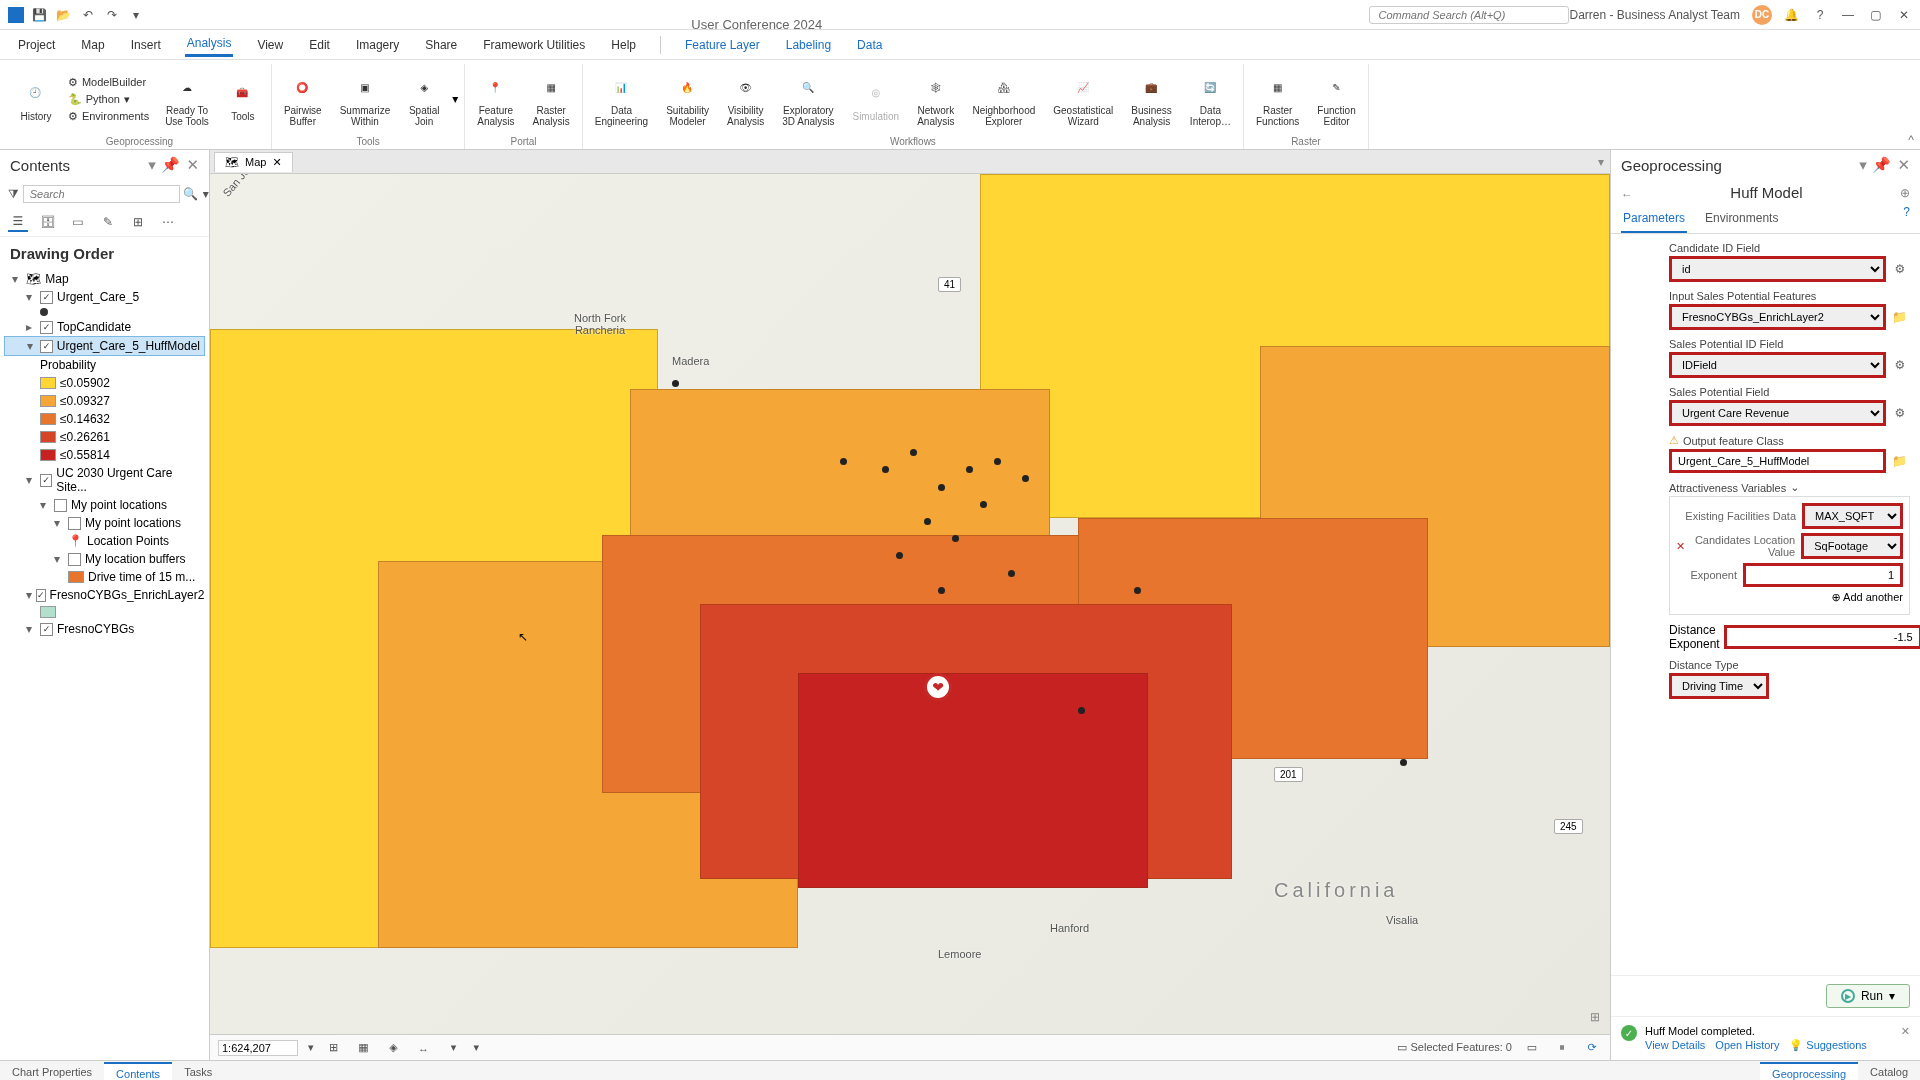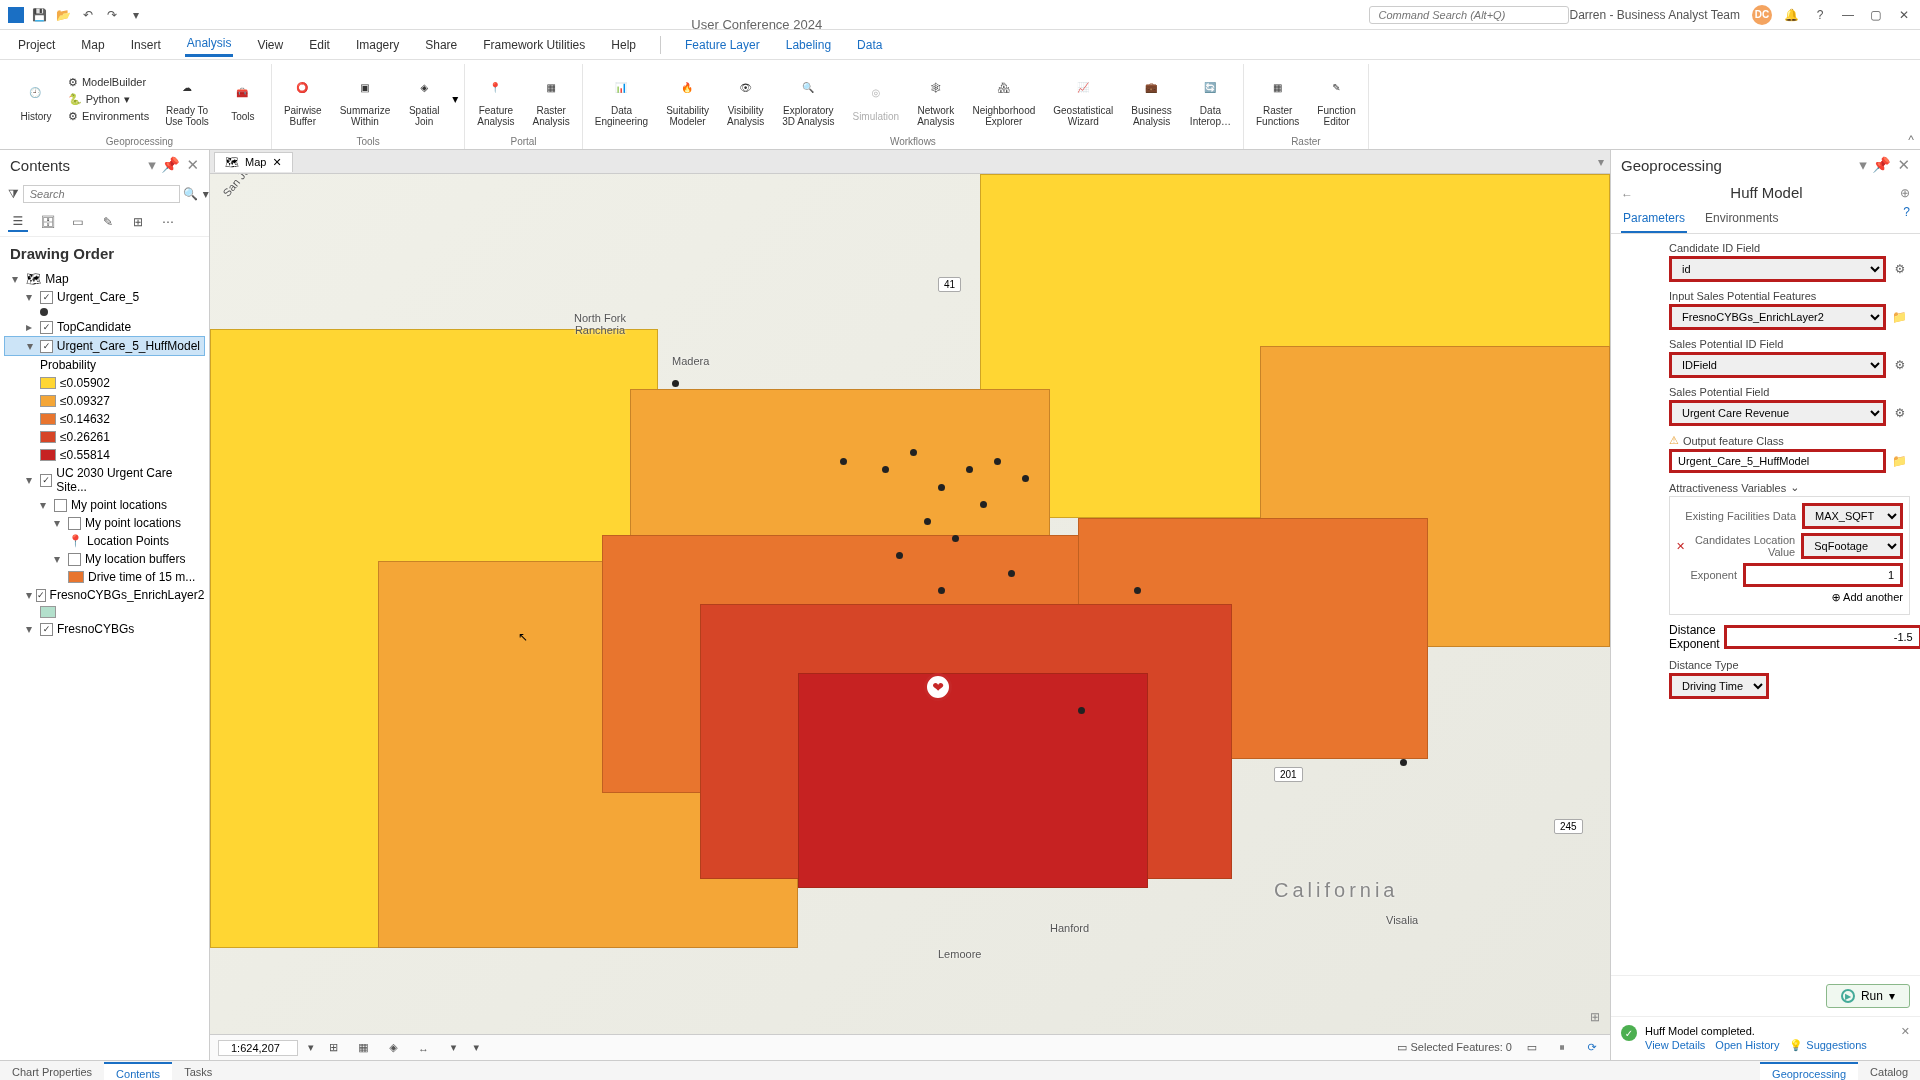--- a/index.html
+++ b/index.html
@@ -66,21 +66,21 @@
 .map-tab { display: flex; align-items: center; gap: 6px; padding: 3px 10px; background: #fff; border: 1px solid #ccc; border-bottom: none; font-size: 11px; }
 .map-canvas { flex: 1; background: linear-gradient(135deg, #f0f0e8 0%, #e8e8e0 100%); position: relative; overflow: hidden; }
 .choropleth { position: absolute; inset: 0; }
 .region { position: absolute; border: 1px solid rgba(100,50,0,0.3); }
 .map-label { position: absolute; font-size: 11px; color: #555; text-shadow: 0 0 3px #fff; }
 .map-label.big { font-size: 20px; letter-spacing: 4px; color: #888; }
 .point { position: absolute; width: 7px; height: 7px; border-radius: 50%; background: #222; }
 .health-marker { position: absolute; width: 28px; height: 28px; border-radius: 50%; background: #fff; border: 3px solid #c62828; display: flex; align-items: center; justify-content: center; color: #c62828; font-size: 14px; }
 .route-badge { position: absolute; background: #fff; border: 1px solid #aaa; padding: 1px 5px; font-size: 10px; border-radius: 2px; }
 .map-statusbar { height: 26px; display: flex; align-items: center; padding: 0 8px; gap: 10px; background: #fafafa; border-top: 1px solid #ccc; font-size: 11px; color: #555; }
-.scale-select { border: 1px solid #ccc; padding: 1px 12px; font-size: 11px; width: 80px; }
+.scale-select { border: 1px solid #ccc; padding: 1px 3px; font-size: 11px; width: 80px; }
 .status-spacer { flex: 1; text-align: center; }
 
 
 .gp-panel { width: 310px; background: #fff; border-left: 1px solid #ccc; display: flex; flex-direction: column; }
 .gp-toolhead { display: flex; align-items: center; padding: 4px 10px; }
 .gp-toolname { flex: 1; text-align: center; font-size: 15px; color: #333; }
 .gp-subtabs { display: flex; gap: 16px; padding: 0 10px; border-bottom: 1px solid #ddd; }
 .gp-subtab { padding: 6px 2px; cursor: pointer; color: #555; }
 .gp-subtab.active { color: #1a6fc4; border-bottom: 2px solid #1a6fc4; }
 .gp-params { flex: 1; overflow-y: auto; padding: 8px 10px; }

